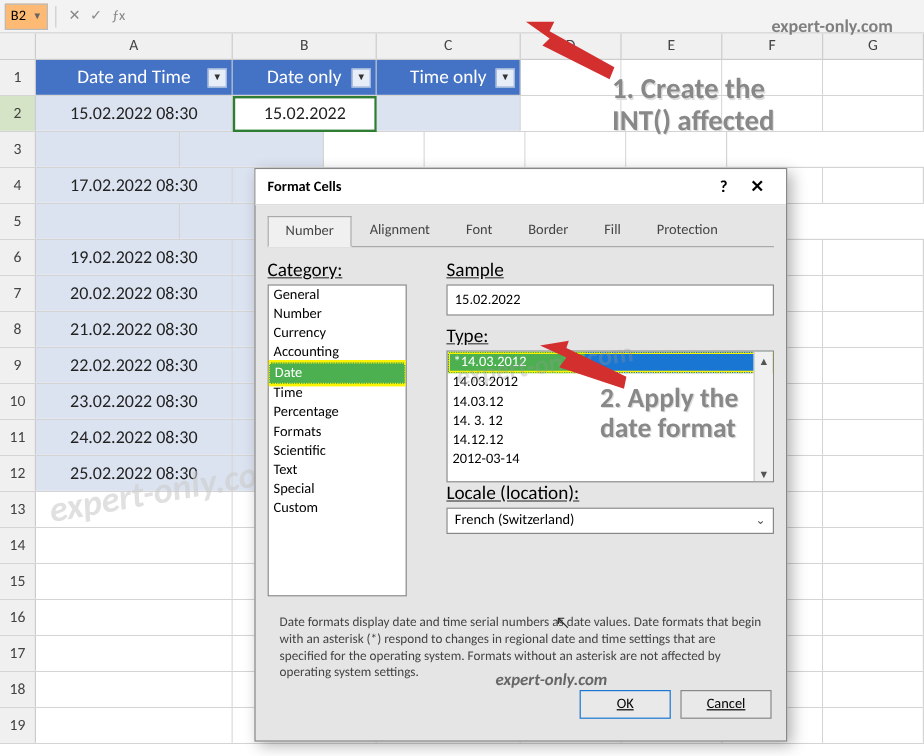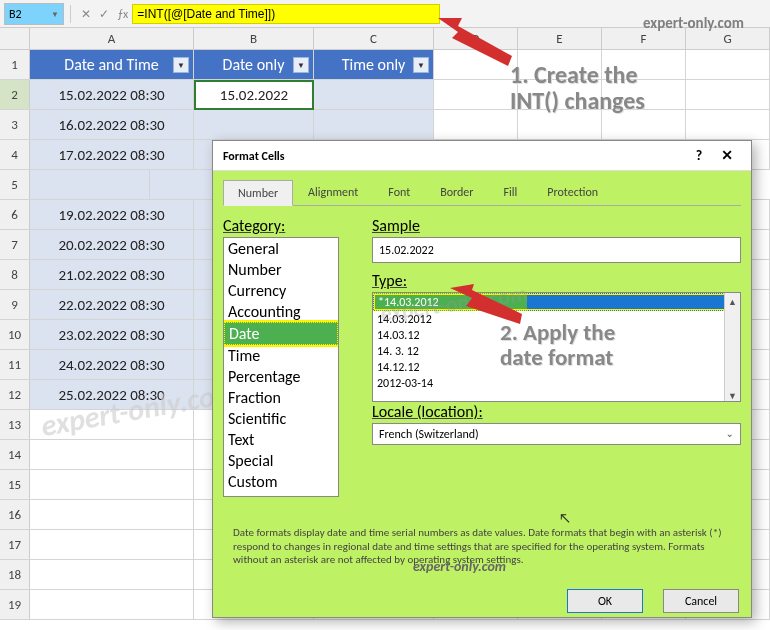--- a/index.html
+++ b/index.html
@@ -3,21 +3,21 @@
 <meta charset="utf-8">
 <style>
   * { box-sizing: border-box; margin: 0; padding: 0; font-family: Calibri, Arial, sans-serif; }
   body { width: 770px; height: 630px; background: #fff; position: relative; overflow: hidden; font-size: 13px; }
   .watermark-top { position: absolute; top: 14px; right: 26px; color: #7f7f7f; font-weight: 600; font-size: 15px; z-index: 3; }
   .watermark-center { position: absolute; top: 390px; left: 40px; color: #ccc; font-weight: 600; font-size: 30px; font-style: italic; transform: rotate(-10deg); z-index: 5; pointer-events: none; opacity: 0.6; }
   .watermark-center2 { position: absolute; top: 290px; left: 380px; color: #999; font-weight: 600; font-size: 22px; transform: rotate(-8deg); z-index: 50; pointer-events: none; opacity: 0.3;}
   .watermark-bottom { position: absolute; bottom: 14px; right: 270px; color: #666; font-weight: 600; font-size: 14px; font-style: italic; z-index: 100; }
 
   .fbar { height: 28px; border-bottom: 1px solid #ccc; display: flex; align-items: center; background: #f3f3f3; font-size: 12px; }
-  .name-box { width: 60px; height: 22px; border: 1px solid #bbb; margin-left: 4px; background: #7dd3fc; display: flex; align-items: center; padding: 0 4px; }
+  .name-box { width: 36px; height: 22px; border: 1px solid #bbb; margin-left: 4px; background: #fdba74; display: flex; align-items: center; padding: 0 4px; }
   .name-box span:last-child { margin-left: auto; font-size: 8px; color: #666; }
   .fbar-sep { width: 1px; height: 18px; background: #ccc; margin: 0 6px; }
   .fbar-icon { color: #888; font-size: 12px; margin: 0 4px; }
   .formula-cell { flex: 1; background: #ffff00; border: 1px solid #d0d000; padding: 2px 4px; margin-right: 330px; font-family: 'Segoe UI', sans-serif; }
 
   .colhdr { height: 22px; display: flex; border-bottom: 1px solid #ccc; background: #f0f0f0; font-size: 13px; color: #444; }
   .rowhdr-space { width: 30px; border-right: 1px solid #ccc; background: #f0f0f0; }
   .colhdr div.c { border-right: 1px solid #ccc; display: flex; align-items: center; justify-content: center; }
   .colA { width: 164px; } .colB { width: 120px; } .colC { width: 120px; }
   .colD { width: 84px; } .colE, .colF, .colG { width: 84px; }
@@ -30,66 +30,65 @@
   .thead-cell .dd { position: absolute; right: 4px; width: 16px; height: 16px; background: #e8eef8; border: 1px solid #9db3d9; display: flex; align-items: center; justify-content: center; font-size: 8px; color: #333;}
   .data-cell { background: #dce3f0; color: #222; justify-content: center; font-size: 15px; text-align: right;}
   .data-cell.sel { background: #fff; border: 2px solid #2e7d32; height: 30px; font-size: 15px;}
   .empty-cell { background: #fff; }
 
   .anno1 { position: absolute; top: 62px; left: 510px; color: #888; font-weight: 700; font-size: 24px; line-height: 1.1; text-shadow: 1px 1px 0 #ddd; pointer-events: none; z-index: 2;}
   .anno2 { position: absolute; top: 320px; left: 500px; color: #888; font-weight: 700; font-size: 23px; line-height: 1.1; text-shadow: 1px 1px 0 #ddd; pointer-events: none; z-index: 60;}
   .arrow1 { position: absolute; top: 18px; left: 438px; z-index: 4; }
   .arrow2 { position: absolute; top: 280px; left: 450px; z-index: 60; }
 
-  .dialog { position: absolute; top: 140px; left: 212px; width: 540px; height: 478px; background: #bef264; border: 1px solid #888; box-shadow: 4px 4px 12px rgba(0,0,0,0.3); z-index: 40; font-size: 12px;}
+  .dialog { position: absolute; top: 140px; left: 212px; width: 444px; height: 478px; background: #e5e5e5; border: 1px solid #888; box-shadow: 4px 4px 12px rgba(0,0,0,0.3); z-index: 40; font-size: 12px;}
   .dlg-title { height: 30px; background: #fff; border-bottom: 1px solid #ddd; display: flex; align-items: center; padding: 0 10px; font-weight: 600;}
   .dlg-title .sp { flex: 1; }
   .dlg-title .q, .dlg-title .x { width: 28px; text-align: center; font-size: 14px;}
   .dlg-tabs { display: flex; padding: 8px 10px 0 10px; gap: 0;}
   .dlg-tab { padding: 5px 14px; font-size: 12px; color: #444; cursor: pointer; border: 1px solid transparent;}
   .dlg-tab.active { border: 1px solid #aaa; border-bottom: 1px solid #f0f0f0; background: #f0f0f0; font-weight: 400; position: relative; top: 1px;}
   .dlg-body { border-top: 1px solid #aaa; margin: 0 10px 10px 10px; padding: 10px 0; display: flex; gap: 12px;}
   .cat-col { width: 116px; }
   .lbl { font-size: 16px; text-decoration: underline; text-decoration-color: #444; margin-bottom: 2px;}
-  .cat-list { border: 1px solid #888; background: #fff; height: 260px; overflow: hidden; font-size: 16px;}
+  .cat-list { border: 1px solid #888; background: #fff; height: 260px; overflow: hidden; font-size: 12px;}
   .cat-list div { padding: 1px 4px; cursor: pointer;}
   .cat-list div.sel { background: #4caf50; color: #fff; border: 1px dotted #fff200; box-shadow: 0 0 0 2px #fff200;}
   .right-col { flex: 1; padding-left: 21px; }
   .sample-box { border: 1px solid #888; background: #fff; padding: 5px 6px; margin-bottom: 8px;}
   .type-list { border: 1px solid #888; background: #fff; height: 110px; overflow: hidden; position: relative;}
   .type-list .scroll { position: absolute; right: 0; top: 0; width: 16px; height: 100%; background: #f0f0f0; border-left: 1px solid #ccc;}
   .type-list .scroll div{ height:16px; display:flex; align-items:center; justify-content:center; font-size:9px; color:#555;}
   .type-list div.opt { padding: 1px 4px; font-size: 12px;}
   .type-list div.opt.sel { color: #fff; border: 1px dotted #fff200; box-shadow: inset 0 0 0 1px #fff200;}
   .type-list div.opt.sel { background: linear-gradient(90deg, #4caf50 0%, #4caf50 42%, #1976d2 42%, #1976d2 100%);}
   .locale-sel { border: 1px solid #888; background: #fff; padding: 3px 6px; margin-top: 0; display: flex; font-size: 12px;}
   .locale-sel span:last-child { margin-left: auto; font-size: 10px; color: #555;}
   .dlg-desc { font-size: 11px; color: #444; padding: 0 2px; line-height: 1.25; margin-bottom:4px;}
-  .dlg-buttons { position: absolute; bottom: 4px; right: 12px; display: flex; gap: 20px;}
+  .dlg-buttons { position: absolute; bottom: 18px; right: 12px; display: flex; gap: 8px; text-decoration: underline;}
   .dlg-btn { width: 76px; height: 24px; border: 1px solid #888; background: #e9e9e9; font-size: 12px; display: flex; align-items: center; justify-content: center; cursor: pointer;}
   .dlg-btn.ok { border: 1.5px solid #1976d2;}
   .cursor { position: absolute; font-size: 14px; color: #222;}
 </style>
 </head>
 <body>
 
 <div class="watermark-top">expert-only.com</div>
 <div class="watermark-center">expert-only.com</div>
 <div class="watermark-center2">expert-only.com</div>
 
 <div class="fbar">
   <div class="name-box">
     <span>B2</span>
     <span>▼</span>
   </div>
   <div class="fbar-sep"></div>
   <span class="fbar-icon">✕</span>
   <span class="fbar-icon">✓</span>
   <span class="fbar-icon">ƒx</span>
-  <div class="formula-cell">=INT([@[Date and Time]])</div>
 </div>
 
 <div class="colhdr">
   <div class="rowhdr-space"></div>
   <div class="c colA">A</div>
   <div class="c colB">B</div>
   <div class="c colC">C</div>
   <div class="c colD">D</div>
   <div class="c colE">E</div>
   <div class="c colF">F</div>
@@ -122,21 +121,20 @@
       <div class="cell colA data-cell">15.02.2022 08:30</div>
       <div class="cell colB data-cell sel">15.02.2022</div>
       <div class="cell colC data-cell"></div>
       <div class="cell colD empty-cell"></div>
       <div class="cell colE empty-cell"></div>
       <div class="cell colF empty-cell"></div>
       <div class="cell colG empty-cell"></div>
     </div>
     <div class="sheet-row">
       <div class="rhdr">3</div>
-      <div class="cell colA data-cell">16.02.2022 08:30</div>
       <div class="cell colB data-cell"></div>
       <div class="cell colC data-cell"></div>
       <div class="cell colD empty-cell"></div>
       <div class="cell colE empty-cell"></div>
       <div class="cell colF empty-cell"></div>
       <div class="cell colG empty-cell"></div>
     </div>
     <div class="sheet-row">
       <div class="rhdr">4</div>
       <div class="cell colA data-cell">17.02.2022 08:30</div>
@@ -293,21 +291,21 @@
       <div class="cell colC empty-cell"></div>
       <div class="cell colD empty-cell"></div>
       <div class="cell colE empty-cell"></div>
       <div class="cell colF empty-cell"></div>
       <div class="cell colG empty-cell"></div>
     </div>
   </div>
 
 <div class="anno1">
   <div>1. Create the</div>
-  <div>INT() changes</div>
+  <div>INT() affected</div>
 </div>
 <svg class="arrow1" width="80" height="60">
     <polygon points="0,0 20,14 14,20 70,48 74,38 20,8 24,0" fill="#d32f2f"></polygon>
   </svg>
 
 <div class="anno2">
   <div>2. Apply the</div>
   <div>date format</div>
 </div>
 <svg class="arrow2" width="80" height="50">
@@ -333,21 +331,21 @@
     <div class="cat-col">
       <div class="lbl">Category:</div>
       <div class="cat-list" id="cat-list">
           <div>General</div>
           <div>Number</div>
           <div>Currency</div>
           <div>Accounting</div>
           <div class="sel">Date</div>
           <div>Time</div>
           <div>Percentage</div>
-          <div>Fraction</div>
+          <div>Formats</div>
           <div>Scientific</div>
           <div>Text</div>
           <div>Special</div>
           <div>Custom</div>
         </div>
     </div>
     <div class="right-col">
       <div class="lbl">Sample</div>
       <div class="sample-box">15.02.2022</div>
       <div class="lbl">Type:</div>

